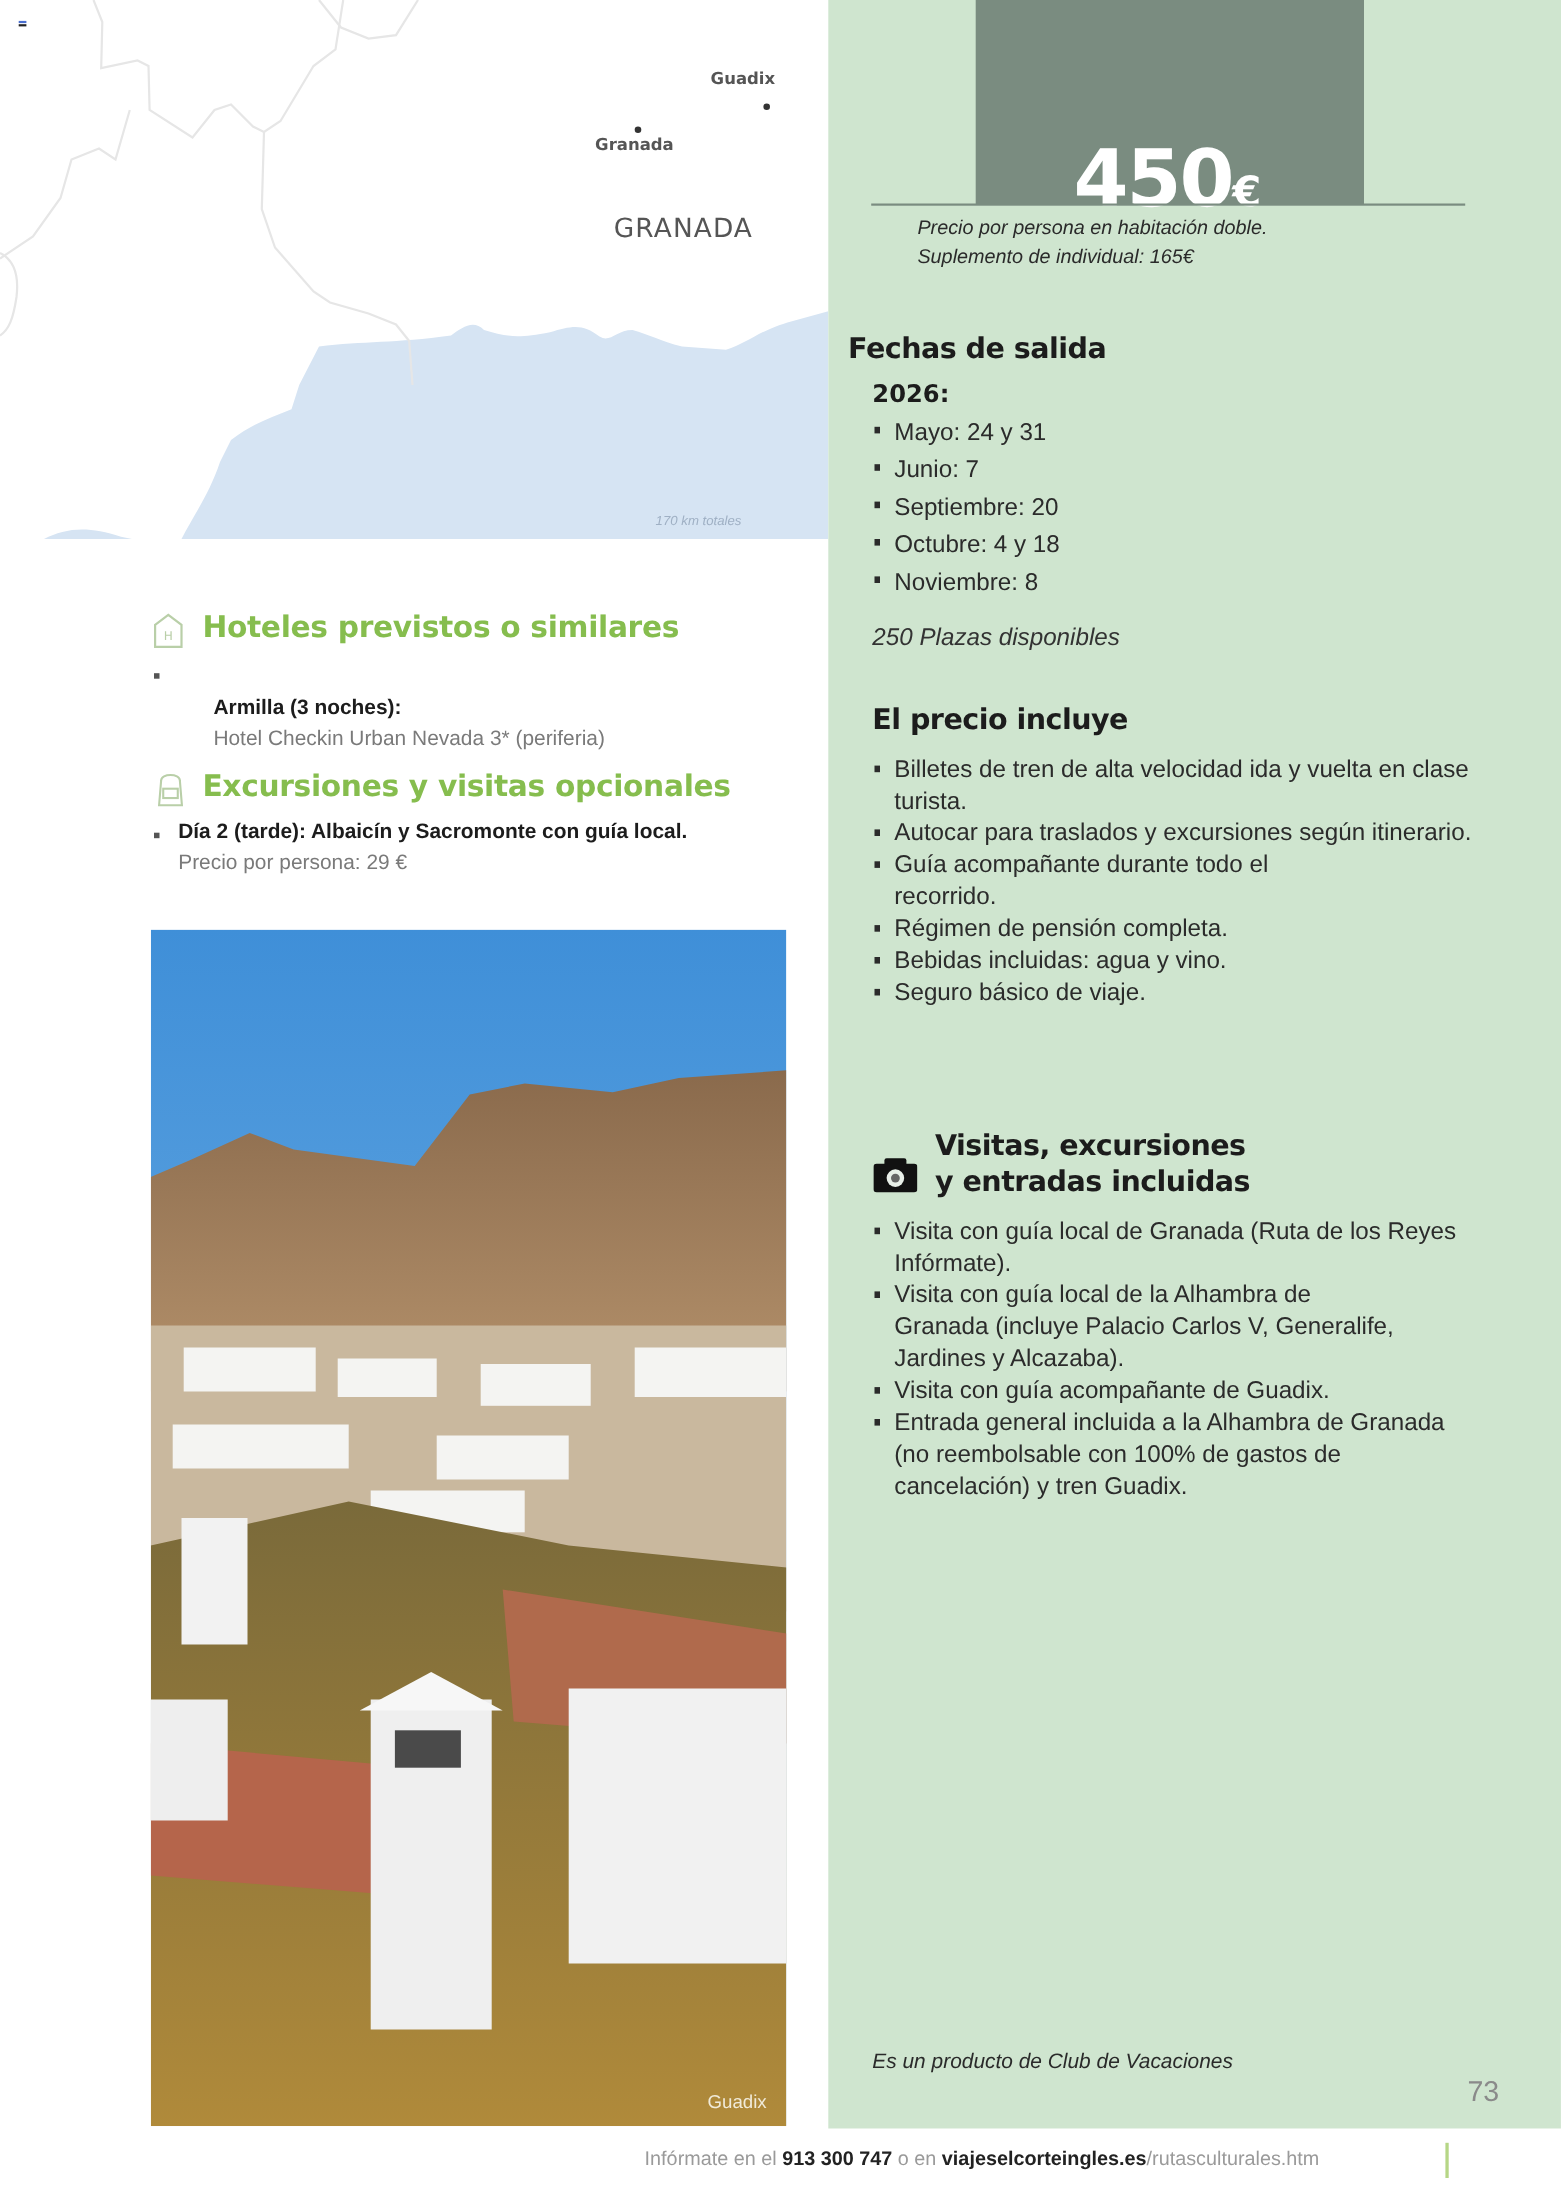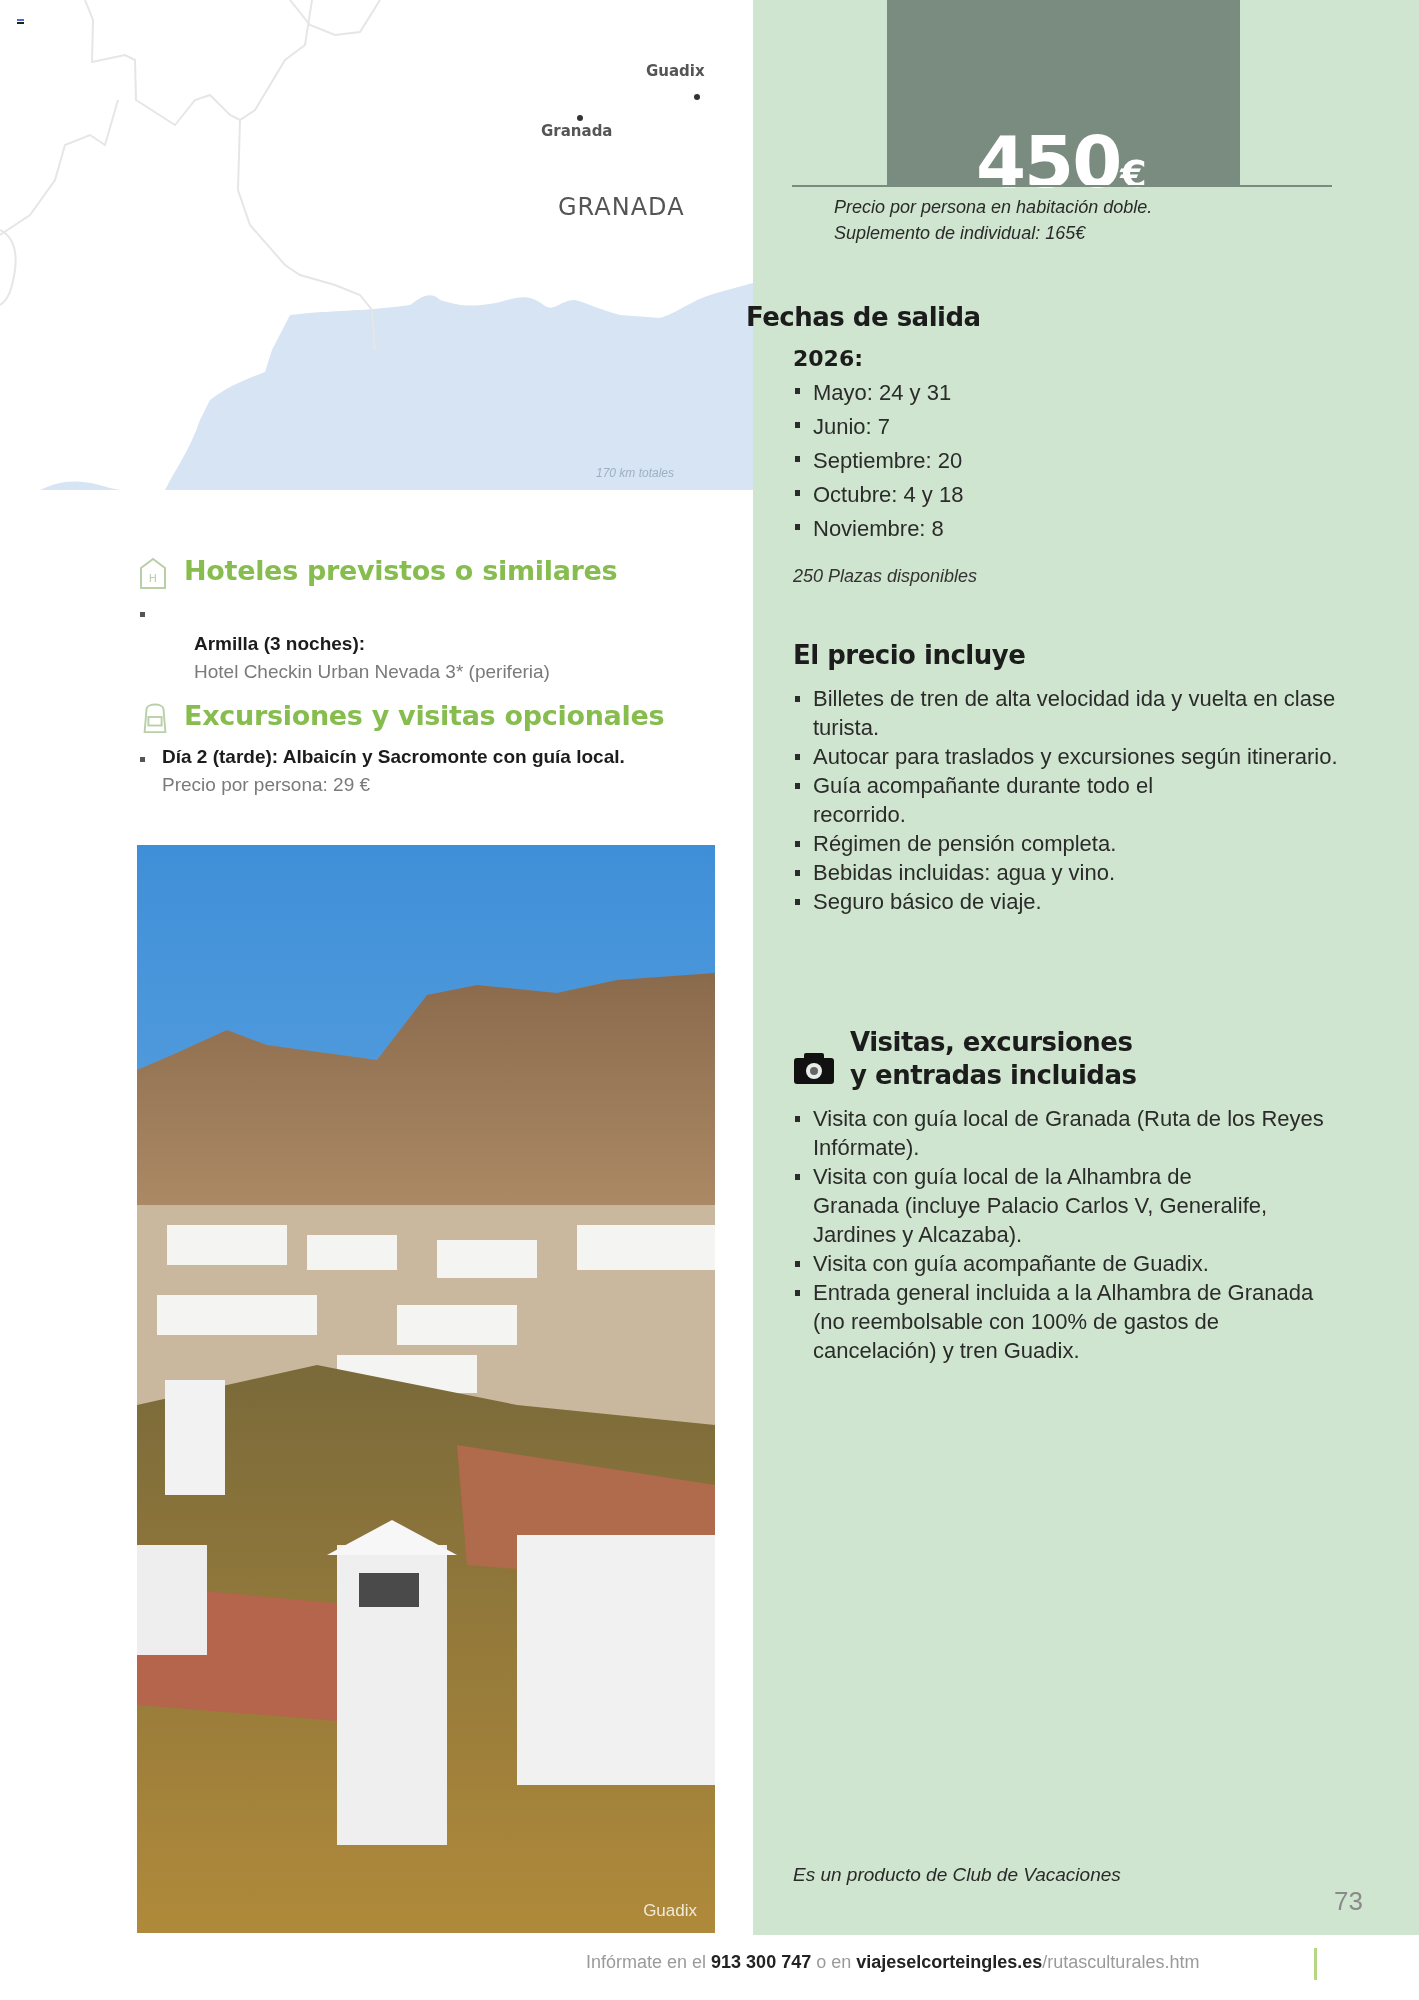--- a/index.html
+++ b/index.html
@@ -24,21 +24,21 @@
   .price-currency { font-size: 38px; letter-spacing: 0; }
   .price-rule { position: absolute; left: 792px; top: 185px; width: 540px; height: 2px; background: #7a8c80; }
   .price-note { position: absolute; left: 806px; top: 194px; font-style: italic; font-size: 18px; line-height: 26px; color: #2a2a2a; margin-left: 28px; }
 
   .sec-title { position: absolute; font-family: "DejaVu Sans", sans-serif; font-weight: bold; font-size: 26px; color: #1c1c1c; letter-spacing: -0.5px; }
   .year { position: absolute; left: 793px; top: 346px; font-family: "DejaVu Sans", sans-serif; font-weight: bold; font-size: 22px; color: #1c1c1c; }
   .blist { position: absolute; list-style: none; font-size: 22px; line-height: 29px; color: #2b2b2b; }
   .blist li { position: relative; padding-left: 20px; }
   .blist li::before { content: ""; position: absolute; left: 2px; top: 12px; width: 5px; height: 6px; background: #2b2b2b; }
   .blist.tight li { line-height: 34px; }
-  .plazas { position: absolute; left: 793px; top: 566px; font-style: italic; font-size: 18px; color: #333; }
+  .plazas { position: absolute; left: 793px; top: 566px; font-style: italic; font-size: 22px; color: #333; }
   .cam-icon { position: absolute; left: 794px; top: 1052px; width: 40px; height: 32px; }
   .club { position: absolute; left: 793px; top: 1864px; font-style: italic; font-size: 19px; color: #2a2a2a; }
 
   
   .green-title { position: absolute; font-family: "DejaVu Sans", sans-serif; font-weight: bold; font-size: 27px; color: #86bd4e; letter-spacing: -0.3px; }
   .lg-icon { position: absolute; width: 30px; height: 34px; }
   .left-item { position: absolute; font-size: 19px; line-height: 28px; }
   .left-item .b { font-weight: bold; color: #1c1c1c; }
   .left-item .g { color: #7a7a7a; }
   .left-bullet { position: absolute; width: 5px; height: 5px; background: #555; }
@@ -85,21 +85,21 @@
 <div class="price-box"></div>
 <div class="price-value">
   <span>450</span><span class="price-currency">€</span>
 </div>
 <div class="price-rule"></div>
 <div class="price-note">
   <div>Precio por persona en habitación doble.</div>
   <div>Suplemento de individual: 165€</div>
 </div>
 
-<div class="sec-title" style="left:746px;top:302px;">Fechas de salida</div>
+<div class="sec-title" style="left:771px;top:302px;">Fechas de salida</div>
 <div class="year">2026:</div>
 <ul class="blist tight" style="left:793px;top:376px;width:560px;">
   <li>Mayo: 24 y 31</li>
   <li>Junio: 7</li>
   <li>Septiembre: 20</li>
   <li>Octubre: 4 y 18</li>
   <li>Noviembre: 8</li>
 </ul>
 <div class="plazas">250  Plazas disponibles</div>
 

